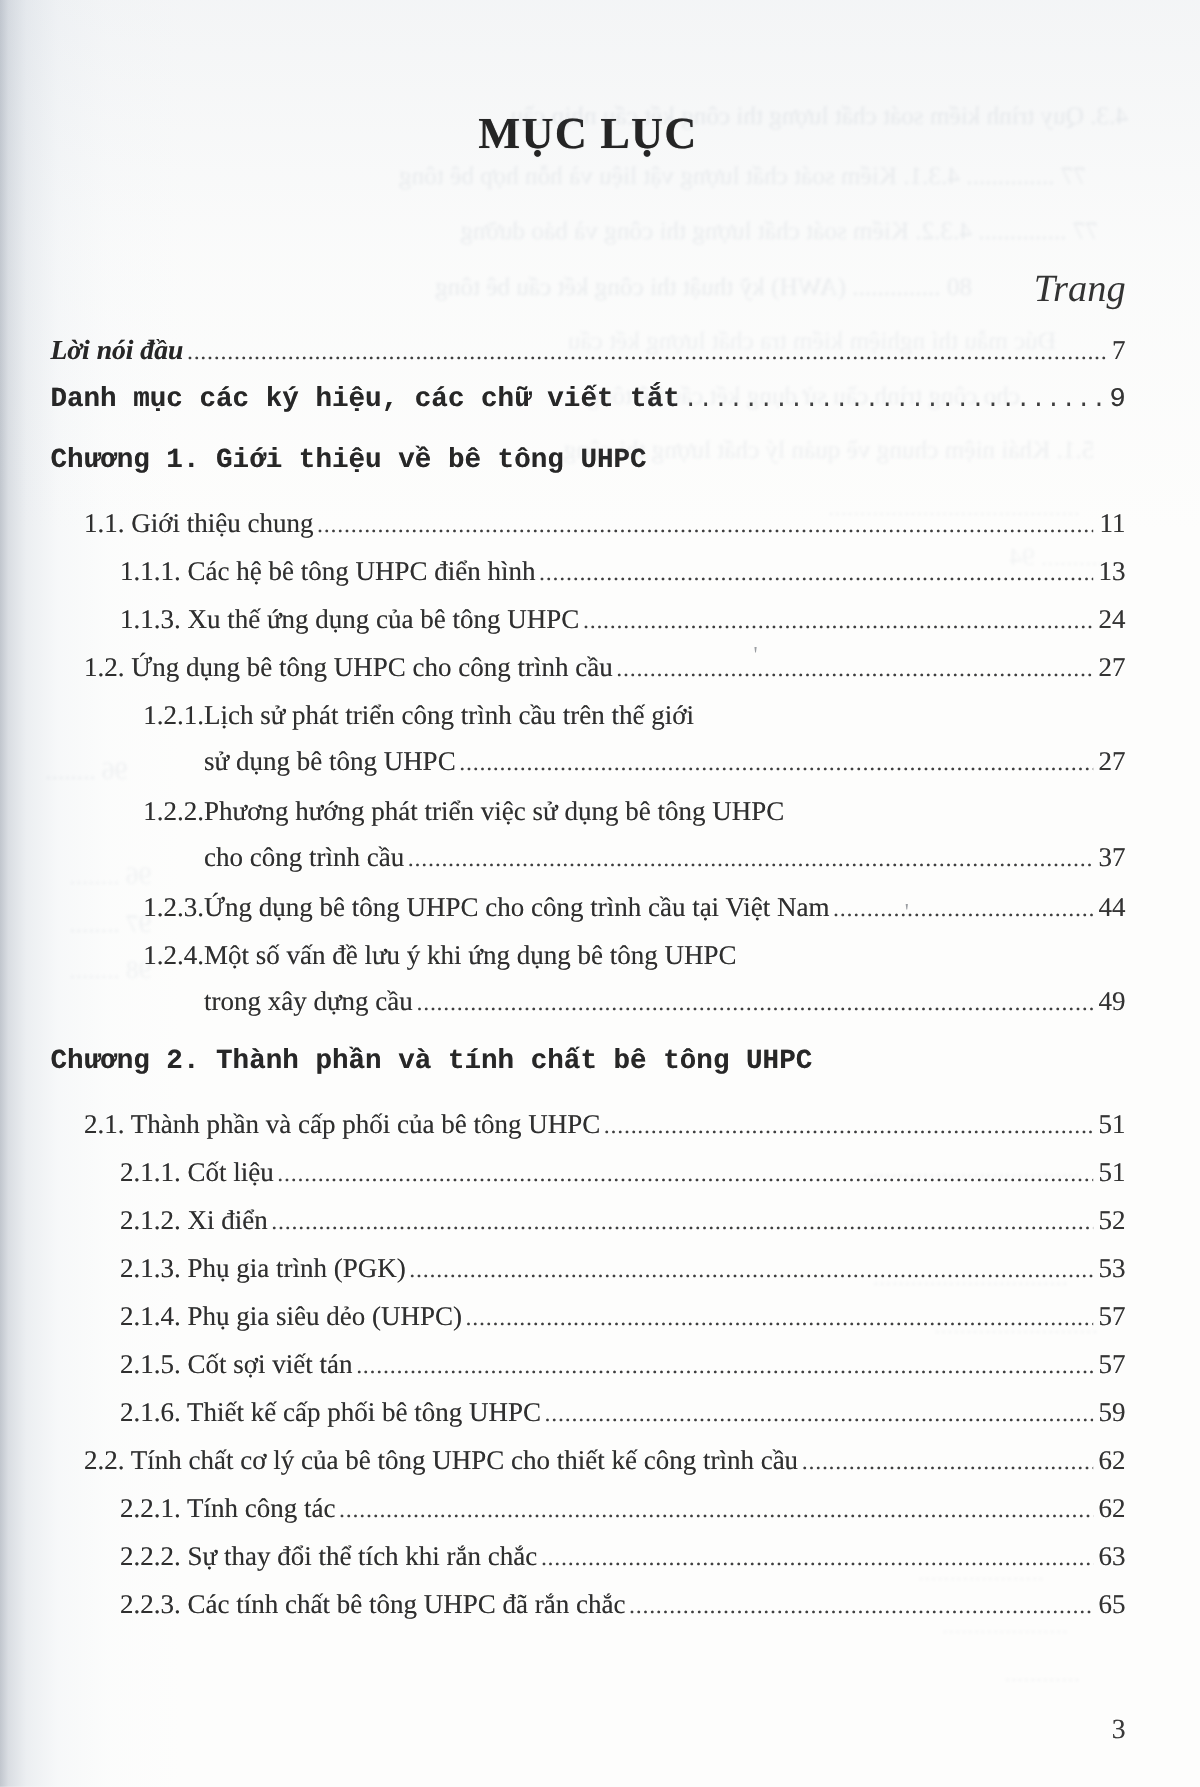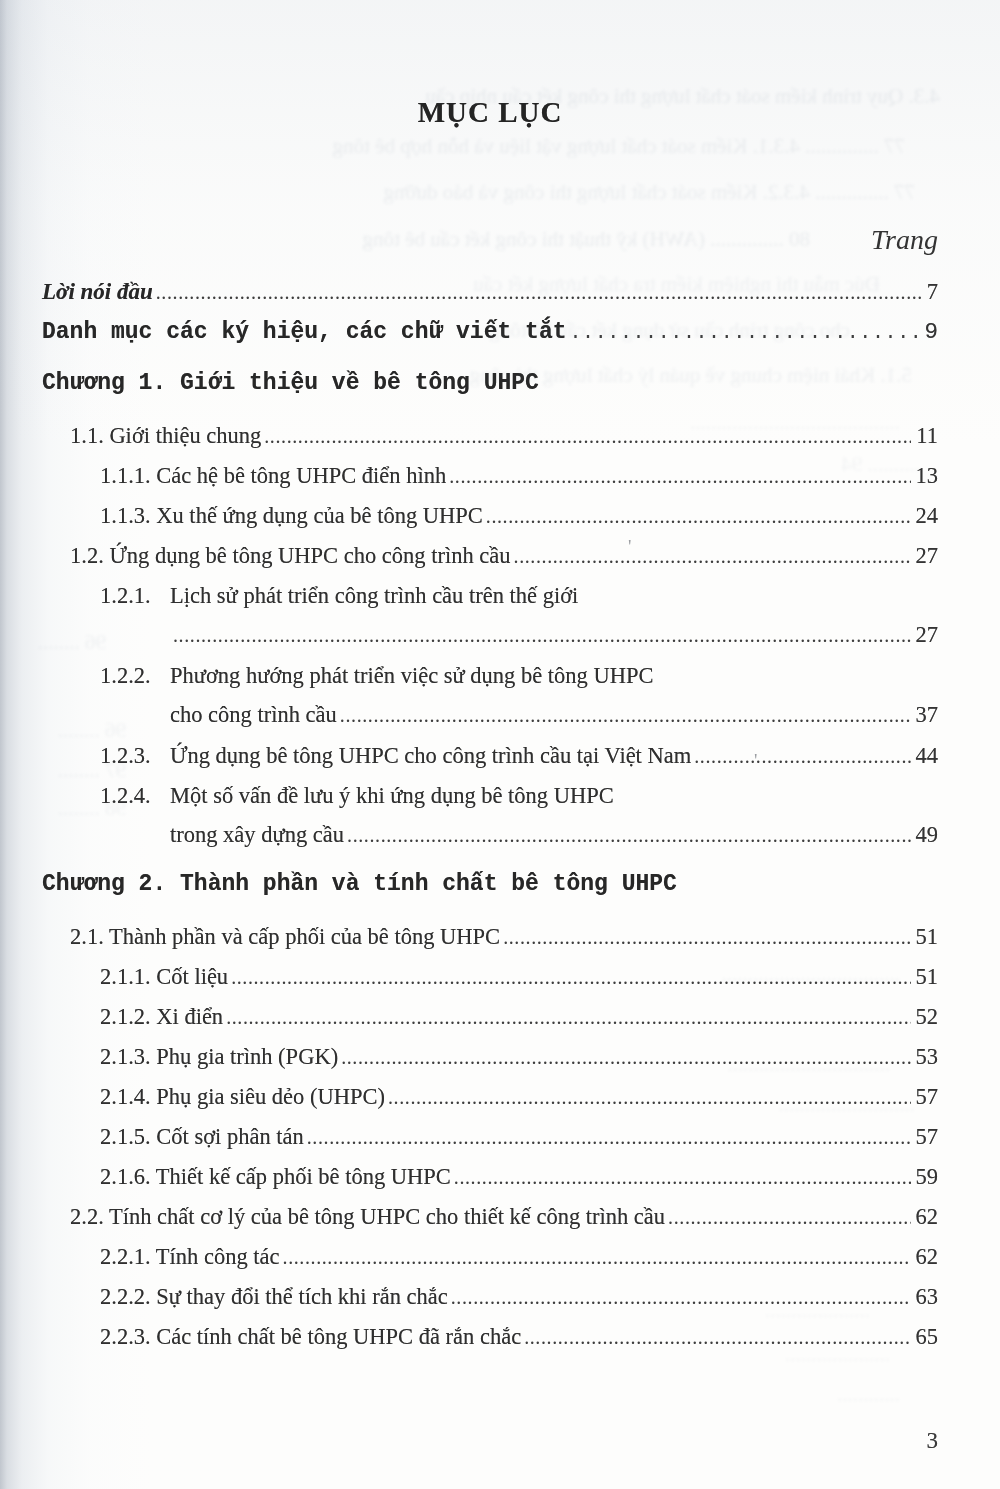--- a/index.html
+++ b/index.html
@@ -8,31 +8,32 @@
     font-family:"Liberation Serif","DejaVu Serif",serif;
     background:
       linear-gradient(180deg, rgba(186,196,210,.14) 0%, rgba(210,218,228,.07) 14%, rgba(255,255,255,0) 30%),
       linear-gradient(90deg, rgba(138,148,163,.52) 0px, rgba(164,174,188,.40) 7px,
         rgba(196,205,216,.30) 22px, rgba(221,228,236,.20) 48px,
         rgba(240,244,248,.12) 90px, rgba(252,253,254,.04) 150px, rgba(255,255,255,0) 230px),
       #fdfdfc;
   }
   .page{position:absolute;left:42px;right:62px;top:0;color:#2f2f2f;}
   .doc-title{
-    margin:92px 0 0 0;text-align:center;font-size:29px;font-weight:bold;
+    margin:92px 0 0 0;text-align:center;font-size:37px;font-weight:bold;
     letter-spacing:1px;color:#242424;line-height:40px;
     text-shadow:0 0 .6px rgba(30,30,30,.55);
   }
-  .trang-row{margin-top:90px;text-align:right;font-style:italic;font-size:28px;
+  .trang-row{margin-top:90px;text-align:right;font-style:italic;font-size:32px;
     line-height:36px;color:#333;}
   .toc-list{margin-top:14px;}
   .toc-row{
     display:flex;align-items:baseline;height:40px;line-height:40px;
     font-size:22.5px;white-space:nowrap;
     text-shadow:0 0 .55px rgba(42,42,42,.5);
+    text-align:right;
   }
   .lvl0{padding-left:0;font-size:23px;}
   .lvl1{padding-left:28px;}
   .lvl2{padding-left:58px;}
   .cont{padding-left:128px;height:37px;line-height:37px;margin-bottom:3px;}
   .heading{margin-top:11px;margin-bottom:13px;}
   .bold{font-weight:bold;color:#272727;font-family:Liberation Mono, monospace;}
   .bold-italic{font-weight:bold;font-style:italic;color:#272727;}
   .num{flex:0 0 70px;}
   .txt{flex:0 0 auto;}
@@ -90,20 +91,21 @@
       <div class="toc-row lvl1">
         <span class="txt">1.2. Ứng dụng bê tông UHPC cho công trình cầu</span>
         <span class="leader"></span>
         <span class="pg">27</span>
       </div>
       <div class="toc-row lvl2">
         <span class="num">1.2.1.</span>
         <span class="txt">Lịch sử phát triển công trình cầu trên thế giới</span>
       </div>
       <div class="toc-row cont">
+        <span class="txt">sử dụng bê tông UHPC</span>
         <span class="leader"></span>
         <span class="pg">27</span>
       </div>
       <div class="toc-row lvl2">
         <span class="num">1.2.2.</span>
         <span class="txt">Phương hướng phát triển việc sử dụng bê tông UHPC</span>
       </div>
       <div class="toc-row cont">
         <span class="txt">cho công trình cầu</span>
         <span class="leader"></span>
@@ -146,21 +148,21 @@
         <span class="txt">2.1.3. Phụ gia trình (PGK)</span>
         <span class="leader"></span>
         <span class="pg">53</span>
       </div>
       <div class="toc-row lvl2">
         <span class="txt">2.1.4. Phụ gia siêu dẻo (UHPC)</span>
         <span class="leader"></span>
         <span class="pg">57</span>
       </div>
       <div class="toc-row lvl2">
-        <span class="txt">2.1.5. Cốt sợi phân tán</span>
+        <span class="txt">2.1.5. Cốt sợi viết tán</span>
         <span class="leader"></span>
         <span class="pg">57</span>
       </div>
       <div class="toc-row lvl2">
         <span class="txt">2.1.6. Thiết kế cấp phối bê tông UHPC</span>
         <span class="leader"></span>
         <span class="pg">59</span>
       </div>
       <div class="toc-row lvl1">
         <span class="txt">2.2. Tính chất cơ lý của bê tông UHPC cho thiết kế công trình cầu</span>

